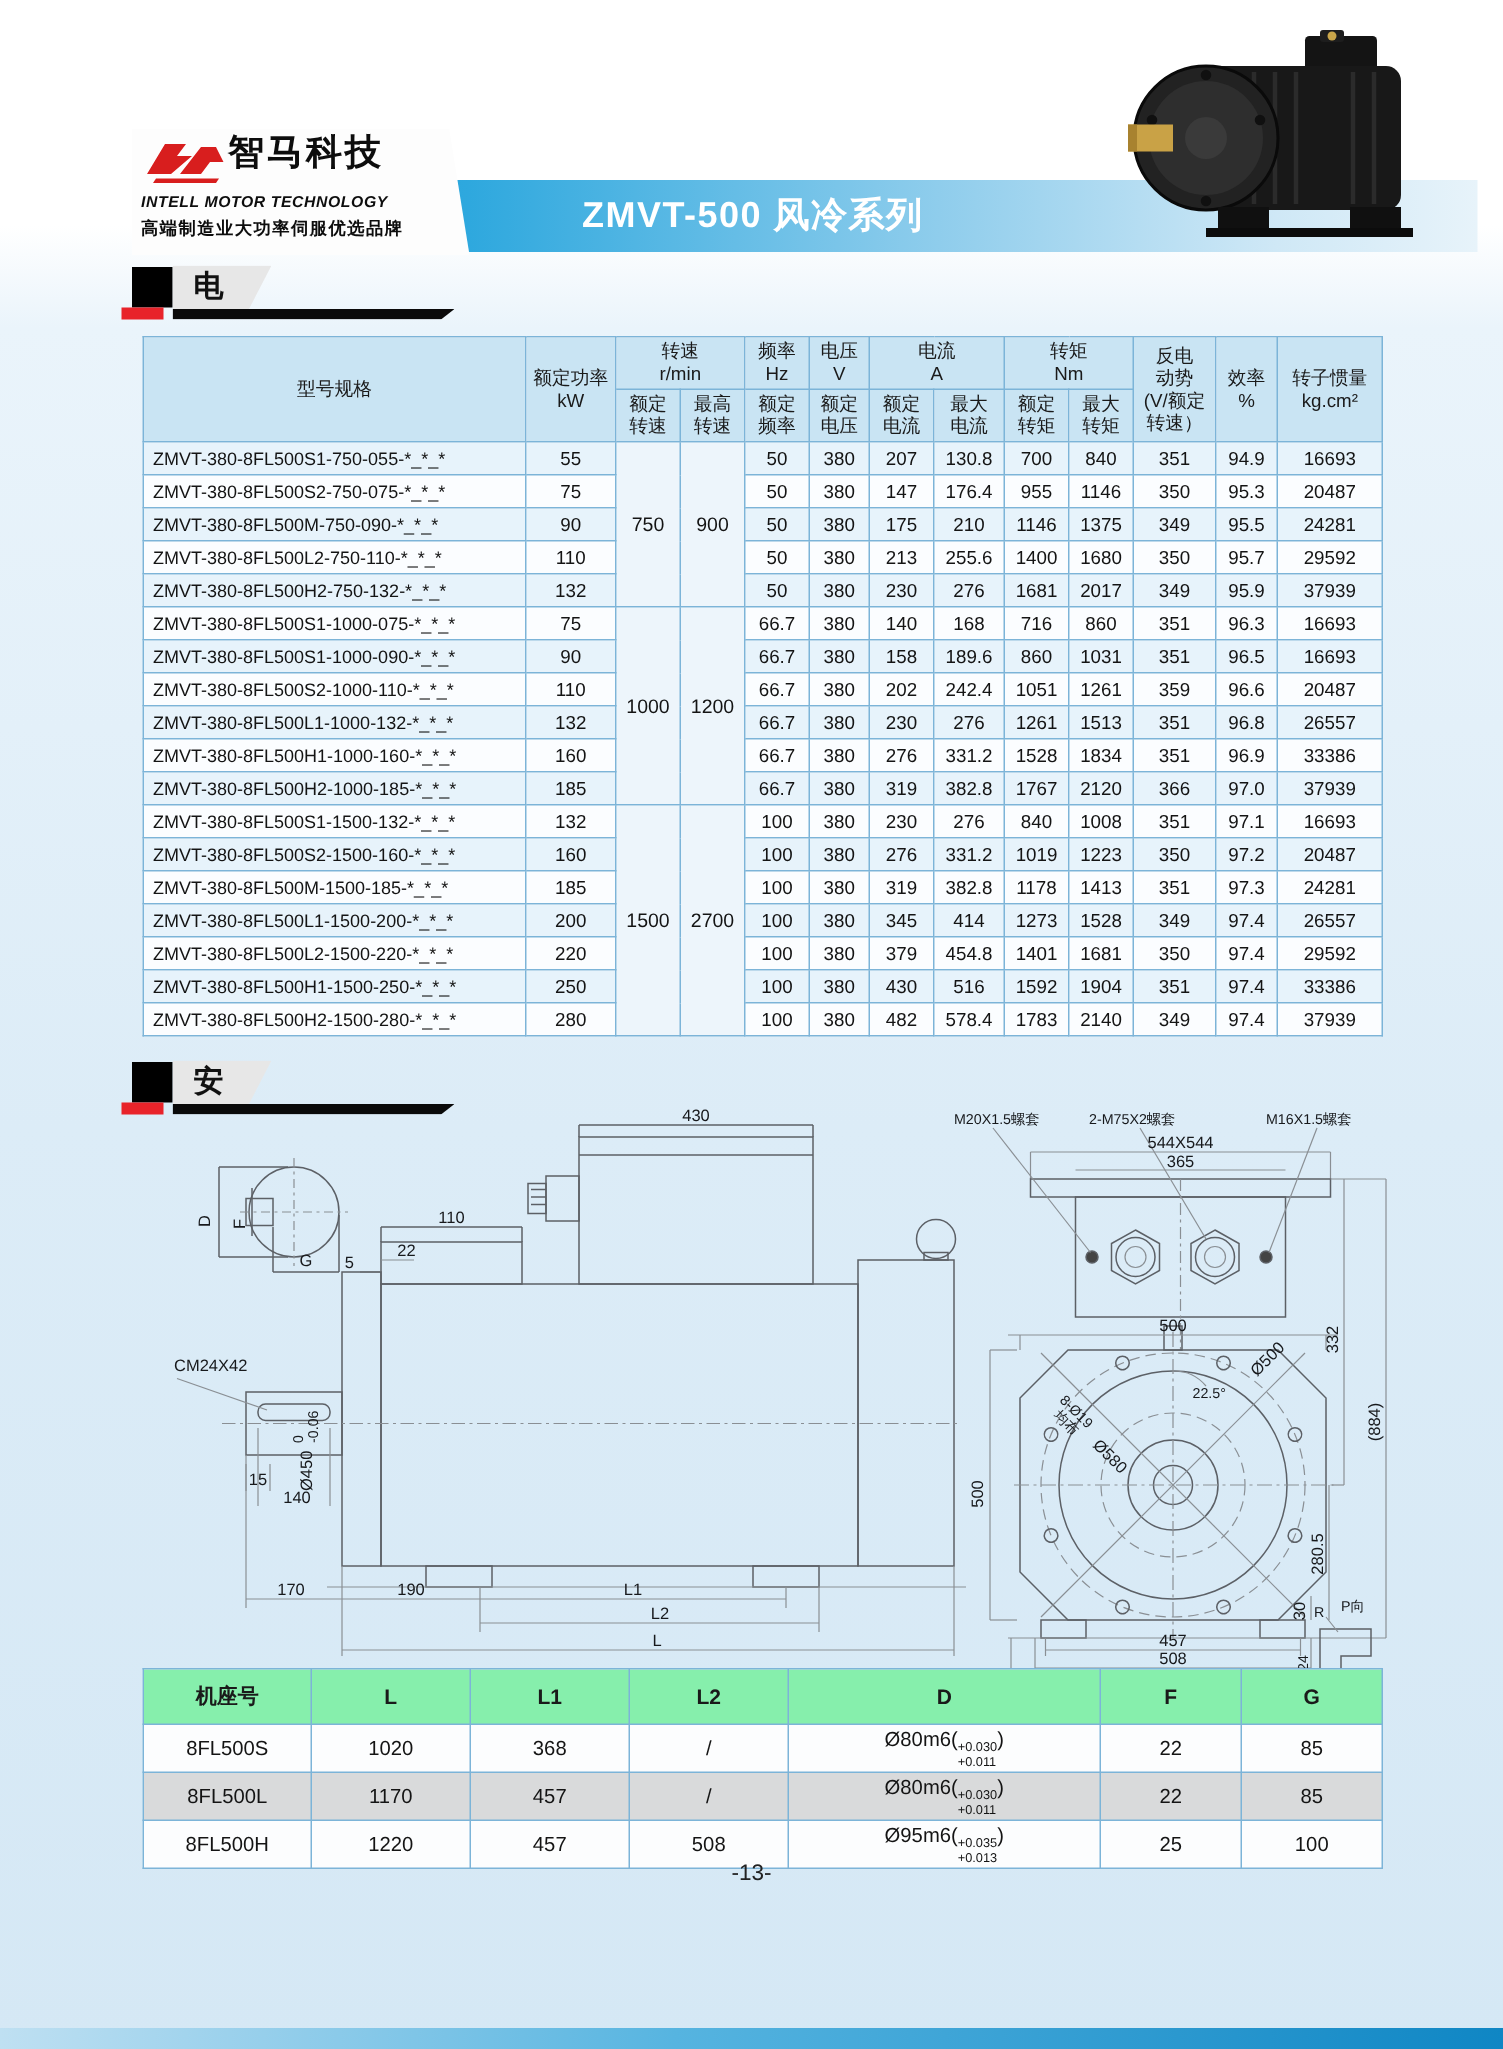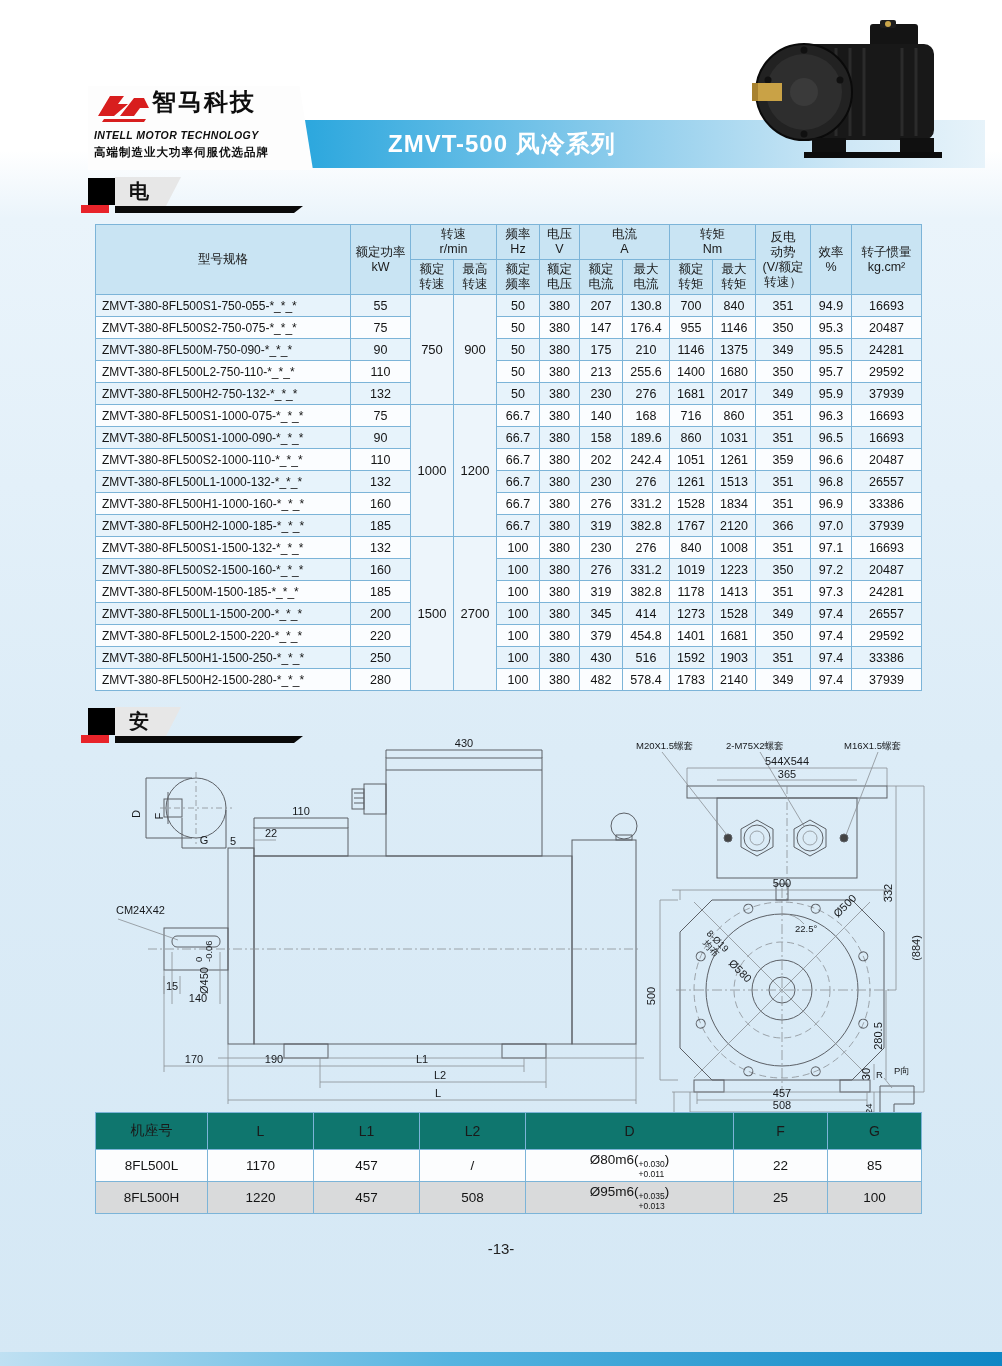--- a/index.html
+++ b/index.html
@@ -45,21 +45,21 @@
   .diag{position:absolute;}
   .diag svg{display:block;}
   .dline{stroke:#5c6066;stroke-width:1;fill:none;}
   .dthin{stroke:#8a8f94;stroke-width:.8;fill:none;}
   .dtext{font-size:11px;fill:#17191c;}
   .dtext-s{font-size:9.5px;fill:#17191c;}
 
   
   .dim-table{position:absolute;left:95px;top:1112px;width:826px;border-collapse:collapse;table-layout:fixed;background:#fff;}
   .dim-table th,.dim-table td{border:1px solid #7cb4d8;text-align:center;}
-  .dim-table th{background:#0f766e;font-weight:normal;font-size:14px;height:34px;color:#1a1a1a;}
+  .dim-table th{background:#86efac;font-weight:bold;font-size:14px;height:34px;color:#1a1a1a;}
   .dim-table td{font-size:13.5px;height:29px;color:#141414;}
   .dim-table tbody tr:nth-child(even){background:#d9dadb;}
   .dim-table tbody tr:nth-child(odd){background:#fcfdfe;}
   .tol{display:inline-flex;flex-direction:column;font-size:8.5px;line-height:1.1;vertical-align:-3px;text-align:left;}
 
   .page-number{position:absolute;left:0;top:1240px;width:100%;text-align:center;font-size:15px;color:#222;}
   .footer-bar{position:absolute;left:0;bottom:0;width:100%;height:14px;
               background:linear-gradient(90deg,#bfe0f2 0%,#56b4e0 45%,#0f86c4 100%);}
 </style>
 </head>
@@ -396,21 +396,21 @@
           <td>29592</td>
         </tr>
         <tr>
           <td class="model">ZMVT-380-8FL500H1-1500-250-*_*_*</td>
           <td>250</td>
           <td>100</td>
           <td>380</td>
           <td>430</td>
           <td>516</td>
           <td>1592</td>
-          <td>1903</td>
+          <td>1904</td>
           <td>351</td>
           <td>97.4</td>
           <td>33386</td>
         </tr>
         <tr>
           <td class="model">ZMVT-380-8FL500H2-1500-280-*_*_*</td>
           <td>280</td>
           <td>100</td>
           <td>380</td>
           <td>482</td>
@@ -674,20 +674,32 @@
         <th>L</th>
         <th>L1</th>
         <th>L2</th>
         <th>D</th>
         <th>F</th>
         <th>G</th>
       </tr>
     </thead>
     <tbody>
         <tr>
+          <td>8FL500S</td>
+          <td>1020</td>
+          <td>368</td>
+          <td>/</td>
+          <td><span>Ø80m6(</span><span class="tol">
+              <span>+0.030</span>
+              <span>+0.011</span>
+            </span><span>)</span></td>
+          <td>22</td>
+          <td>85</td>
+        </tr>
+        <tr>
           <td>8FL500L</td>
           <td>1170</td>
           <td>457</td>
           <td>/</td>
           <td><span>Ø80m6(</span><span class="tol">
               <span>+0.030</span>
               <span>+0.011</span>
             </span><span>)</span></td>
           <td>22</td>
           <td>85</td>

